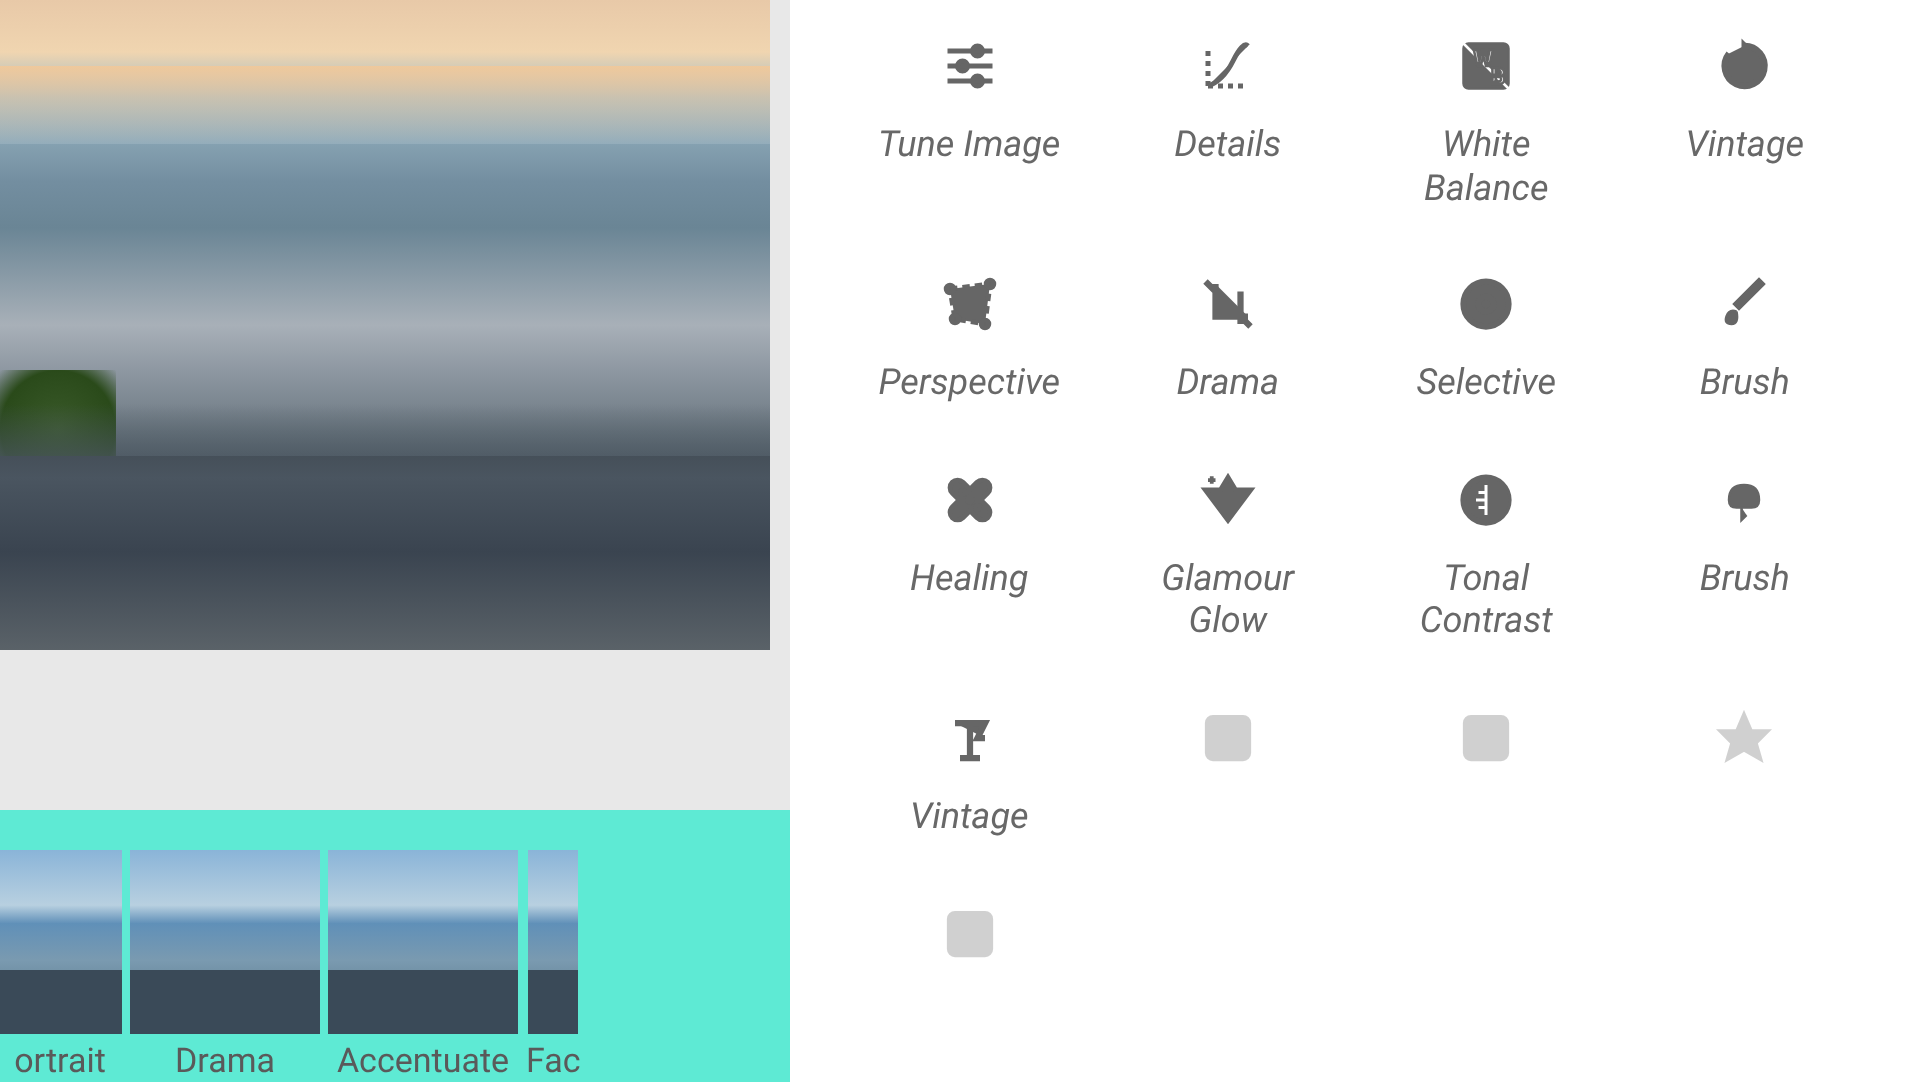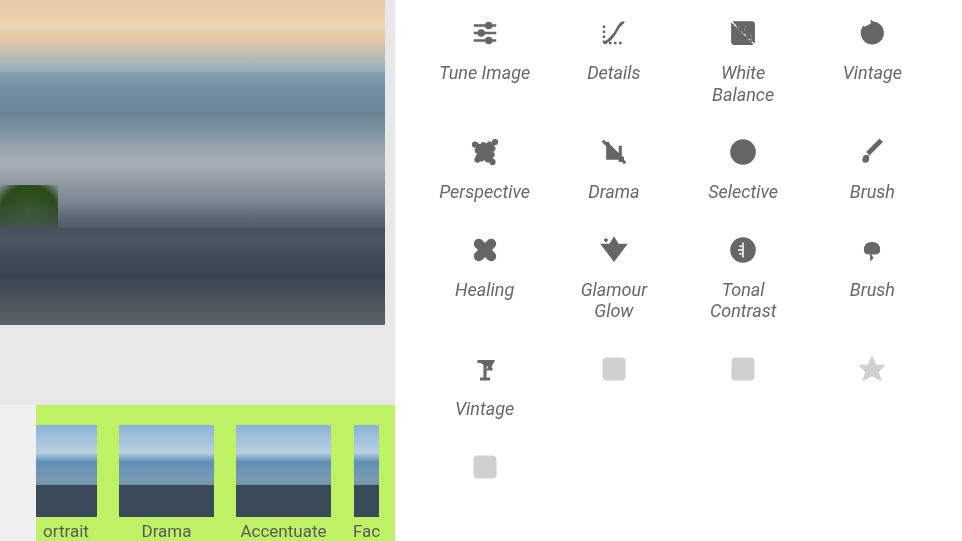--- a/index.html
+++ b/index.html
@@ -65,25 +65,24 @@
     .green-patch {
       position: absolute;
       bottom: 25%;
       left: 0;
       width: 15%;
       height: 18%;
       background: radial-gradient(ellipse, #3a5a2a, #2a4a1a 70%, transparent);
     }
     .filter-strip {
       display: flex;
-      gap: 22px;
+      gap: 4px;
       padding: 20px 0 0 0;
-      background: #bef264;
+      background: #5eead4;
       overflow: hidden;
-      margin-left: 36px;
     }
     .filter-item {
       flex: 0 0 auto;
       display: flex;
       flex-direction: column;
       align-items: center;
       gap: 4px;
       cursor: pointer;
     }
     .filter-thumb {

